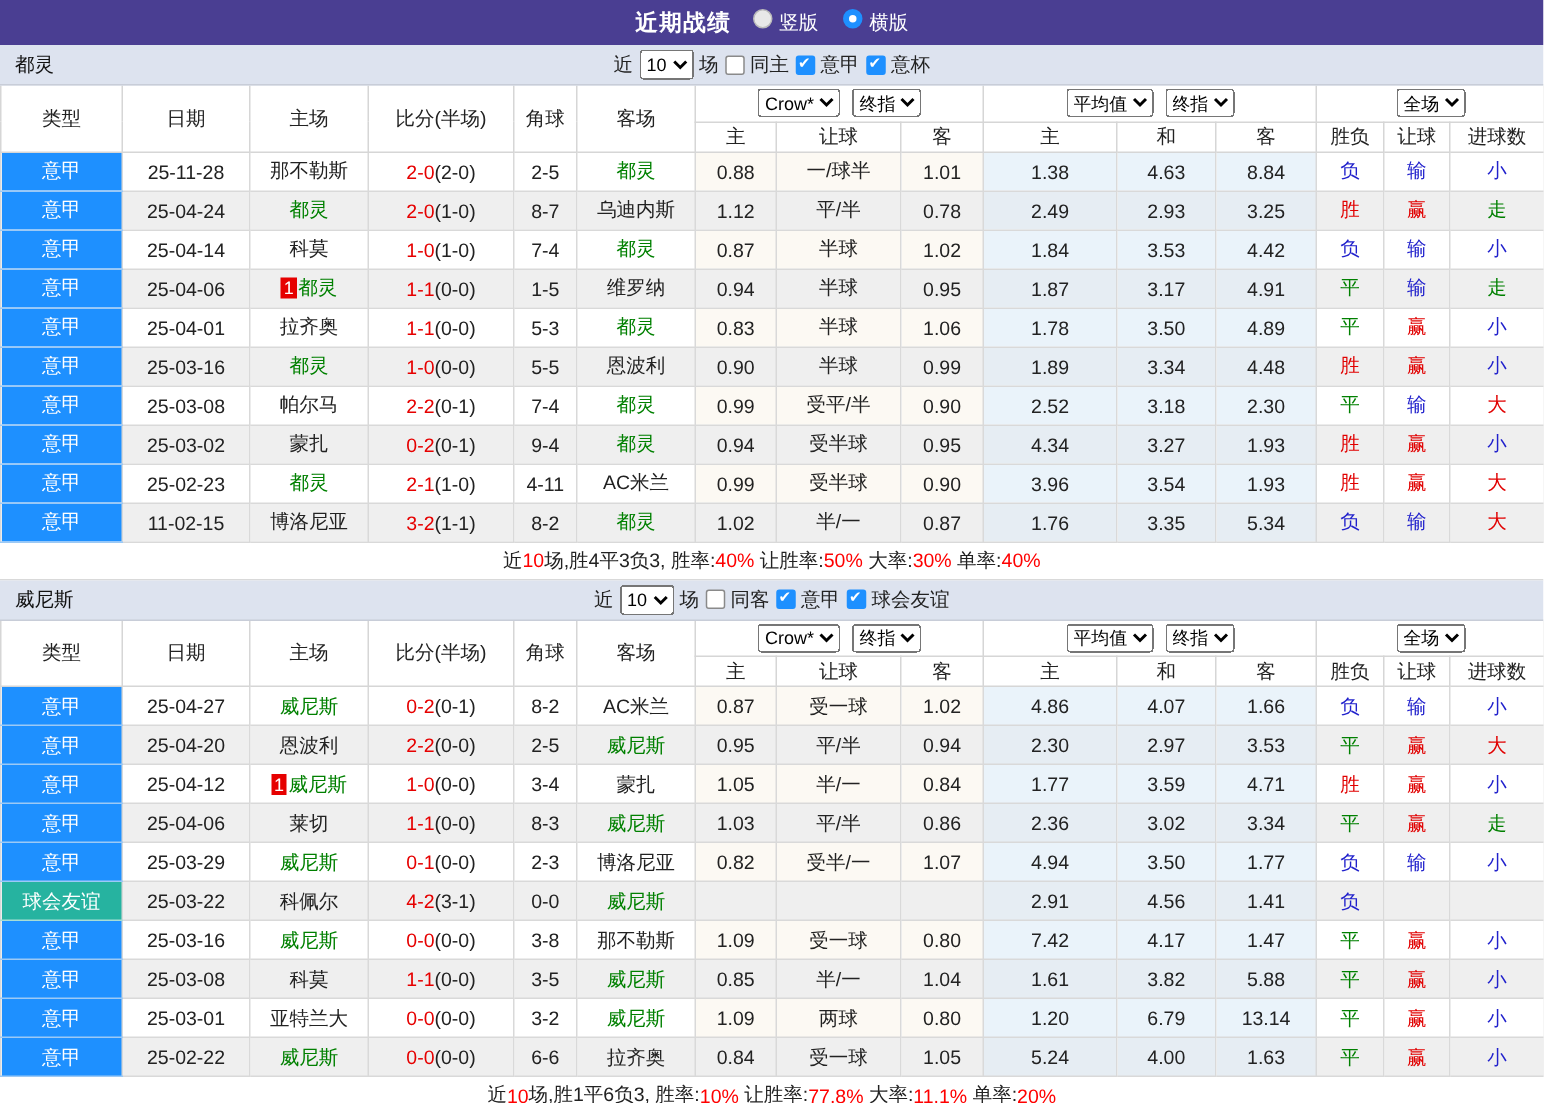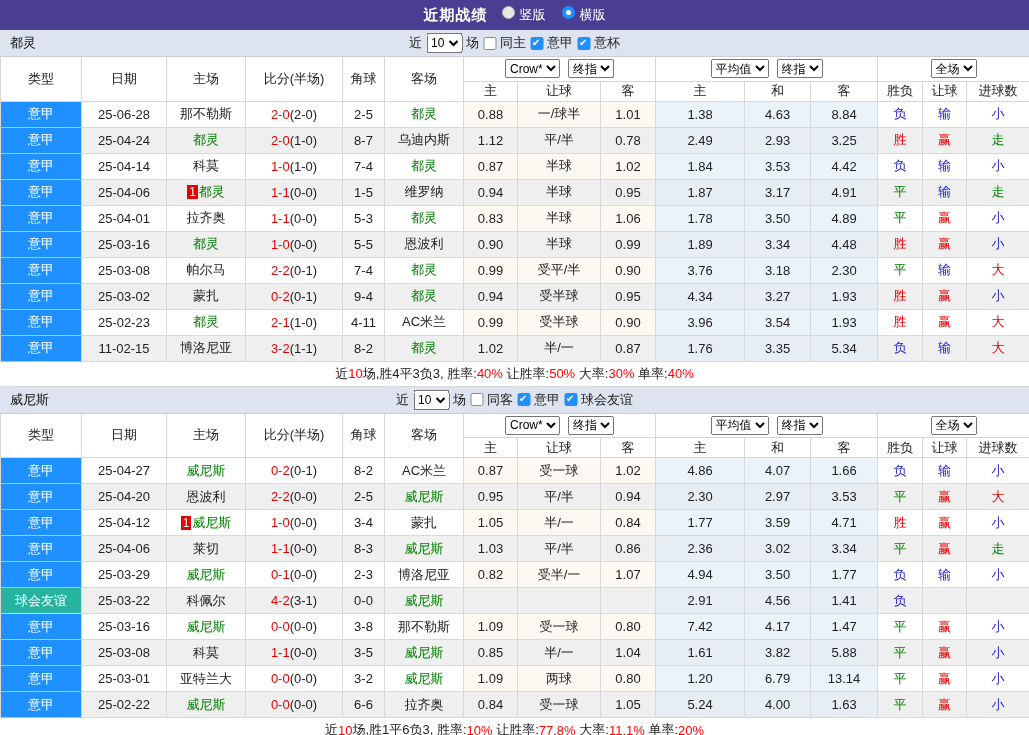--- a/index.html
+++ b/index.html
@@ -138,21 +138,21 @@
         <th>和</th>
         <th>客</th>
         <th>胜负</th>
         <th>让球</th>
         <th>进球数</th>
       </tr>
     </thead>
     <tbody>
         <tr>
           <td class="c-type t-league">意甲</td>
-          <td class="c-date">25-06-28</td>
+          <td class="c-date">25-11-28</td>
           <td class="c-home"><span class="">那不勒斯</span></td>
           <td class="c-score"><span class="s-main">2-0</span><span class="s-half">(2-0)</span></td>
           <td class="c-corner">2-5</td>
           <td class="c-away"><span class="focus">都灵</span></td>
           <td class="c-crow">0.88</td>
           <td class="c-crow">一/球半</td>
           <td class="c-crow">1.01</td>
           <td class="c-avg">1.38</td>
           <td class="c-avg">4.63</td>
           <td class="c-avg">8.84</td>
@@ -248,21 +248,21 @@
         <tr>
           <td class="c-type t-league">意甲</td>
           <td class="c-date">25-03-08</td>
           <td class="c-home"><span class="">帕尔马</span></td>
           <td class="c-score"><span class="s-main">2-2</span><span class="s-half">(0-1)</span></td>
           <td class="c-corner">7-4</td>
           <td class="c-away"><span class="focus">都灵</span></td>
           <td class="c-crow">0.99</td>
           <td class="c-crow">受平/半</td>
           <td class="c-crow">0.90</td>
-          <td class="c-avg">3.76</td>
+          <td class="c-avg">2.52</td>
           <td class="c-avg">3.18</td>
           <td class="c-avg">2.30</td>
           <td class="c-full" style="color: rgb(0, 128, 0);">平</td>
           <td class="c-full" style="color: rgb(33, 33, 204);">输</td>
           <td class="c-full" style="color: rgb(225, 0, 0);">大</td>
         </tr>
         <tr>
           <td class="c-type t-league">意甲</td>
           <td class="c-date">25-03-02</td>
           <td class="c-home"><span class="">蒙扎</span></td>

